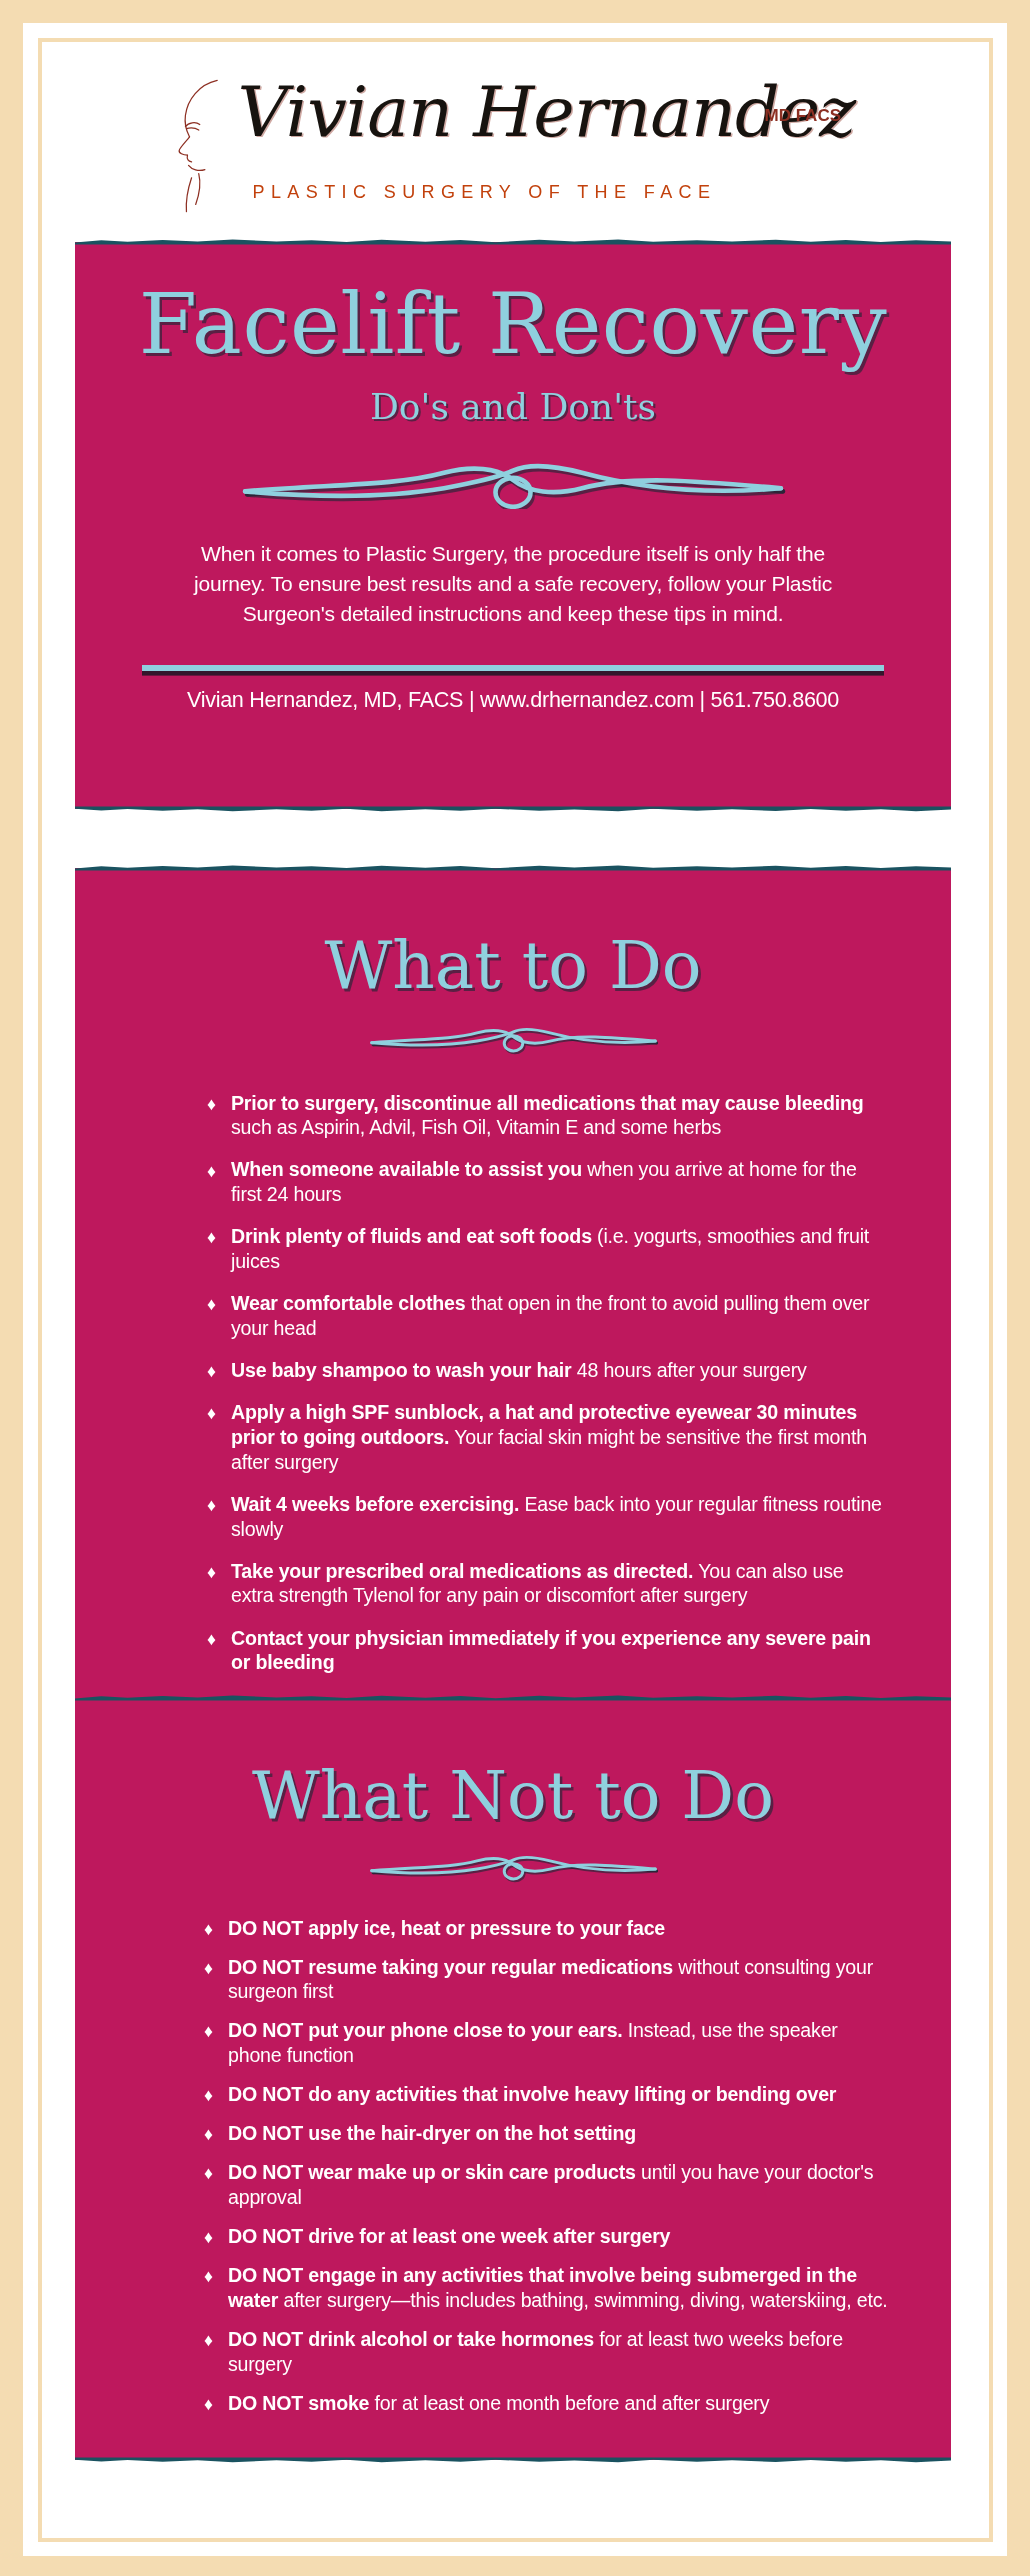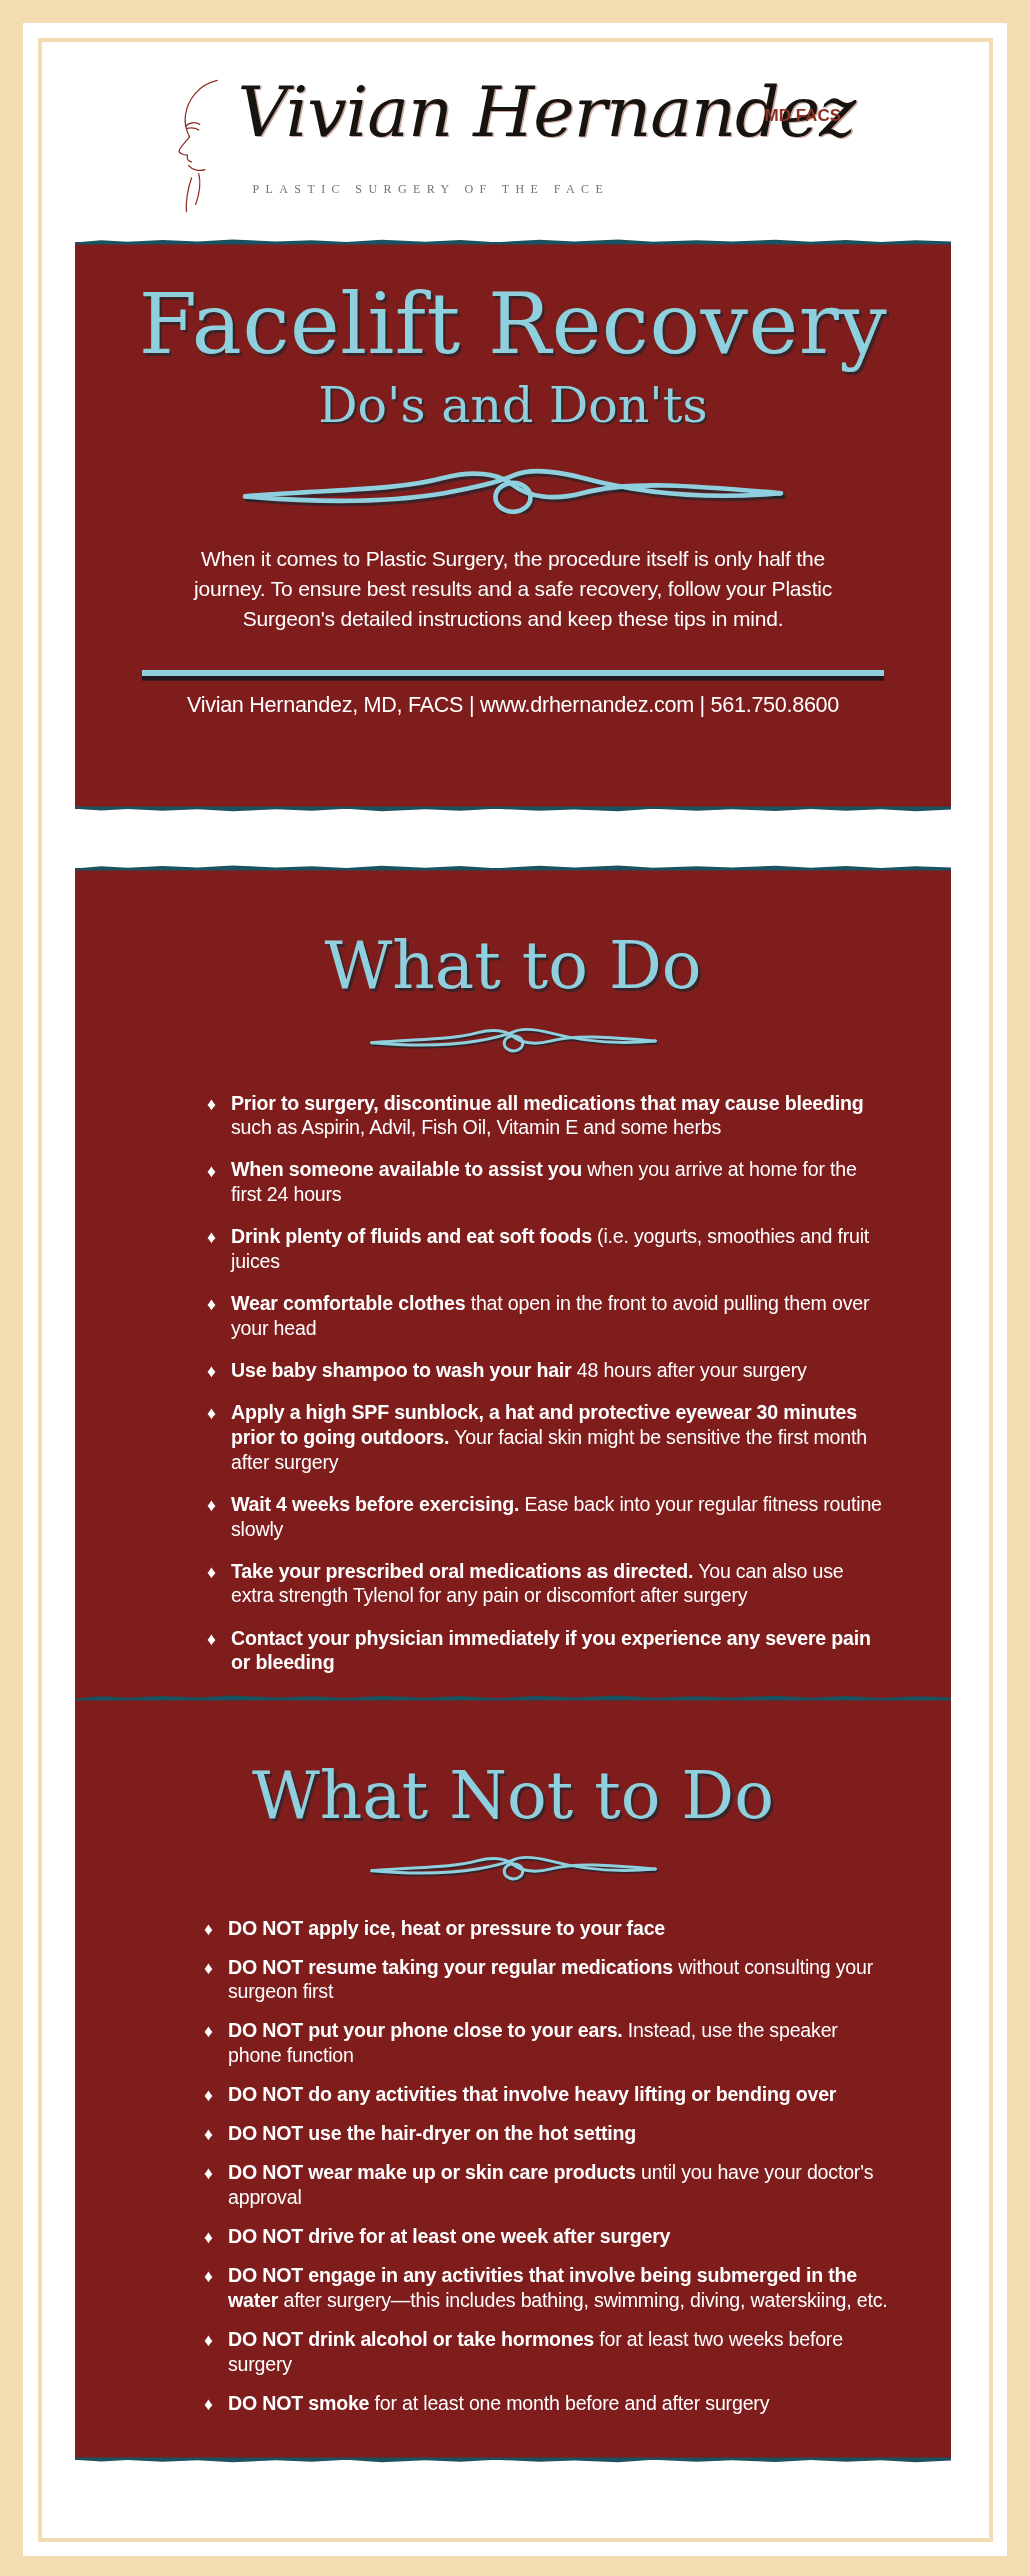--- a/index.html
+++ b/index.html
@@ -49,28 +49,28 @@
   }
   .logo-md{
     position:absolute; left:597px; top:29px;
     font-family:"Liberation Sans", sans-serif;
     font-weight:bold; font-size:17px;
     letter-spacing:0px;
     color:#8d2f22;
   }
   .logo-tagline{
     position:absolute; left:85px; top:105px;
-    font-family:Liberation Serif, serif;
-    font-size:12px; letter-spacing:6.4px;
-    color:#737373; white-space:nowrap;
+    font-family:Liberation Sans, sans-serif;
+    font-size:18px; letter-spacing:6.4px;
+    color:#c2410c; white-space:nowrap;
   }
   
   .panel{
     position:absolute; left:75px; width:876px;
-    background:#7f1d1d;
+    background:#be185d;
     color:#ffffff;
   }
   .panel::before{
     
     content:""; position:absolute; left:0; top:-4.6px; width:100%; height:7.2px;
     background:#1a5260;
     clip-path: polygon(0% 70%, 3% 40%, 6% 62%, 10% 35%, 14% 58%, 18% 30%,
       23% 56%, 27% 38%, 31% 64%, 35% 32%, 40% 60%, 44% 36%, 48% 66%,
       53% 34%, 57% 58%, 62% 30%, 66% 62%, 71% 38%, 75% 56%, 80% 33%,
       84% 60%, 88% 36%, 92% 64%, 96% 40%, 100% 58%,
@@ -93,24 +93,24 @@
     font-size:84px;
     line-height:1.0;
     color:#8fd0de;
     padding-top:40px;
     letter-spacing:0.5px;
     text-shadow: 2.6px 2.6px 0 rgba(8,40,48,0.55);
   }
   .hero-sub{
     text-align:center;
     font-family:"DejaVu Serif", serif;
-    font-size:49px;
+    font-size:36px;
     line-height:1.0;
     color:#8fd0de;
-    margin-top:15px;
+    margin-top:23px;
     text-shadow: 2.1px 2.1px 0 rgba(8,40,48,0.55);
   }
   .ornament-wrap{ display:flex; justify-content:center; margin-top:27px; }
   .hero-intro{
     text-align:center;
     font-family:"Liberation Sans", sans-serif;
     font-size:21px;
     line-height:1.44;
     color:#ffffff;
     margin-top:30px;

